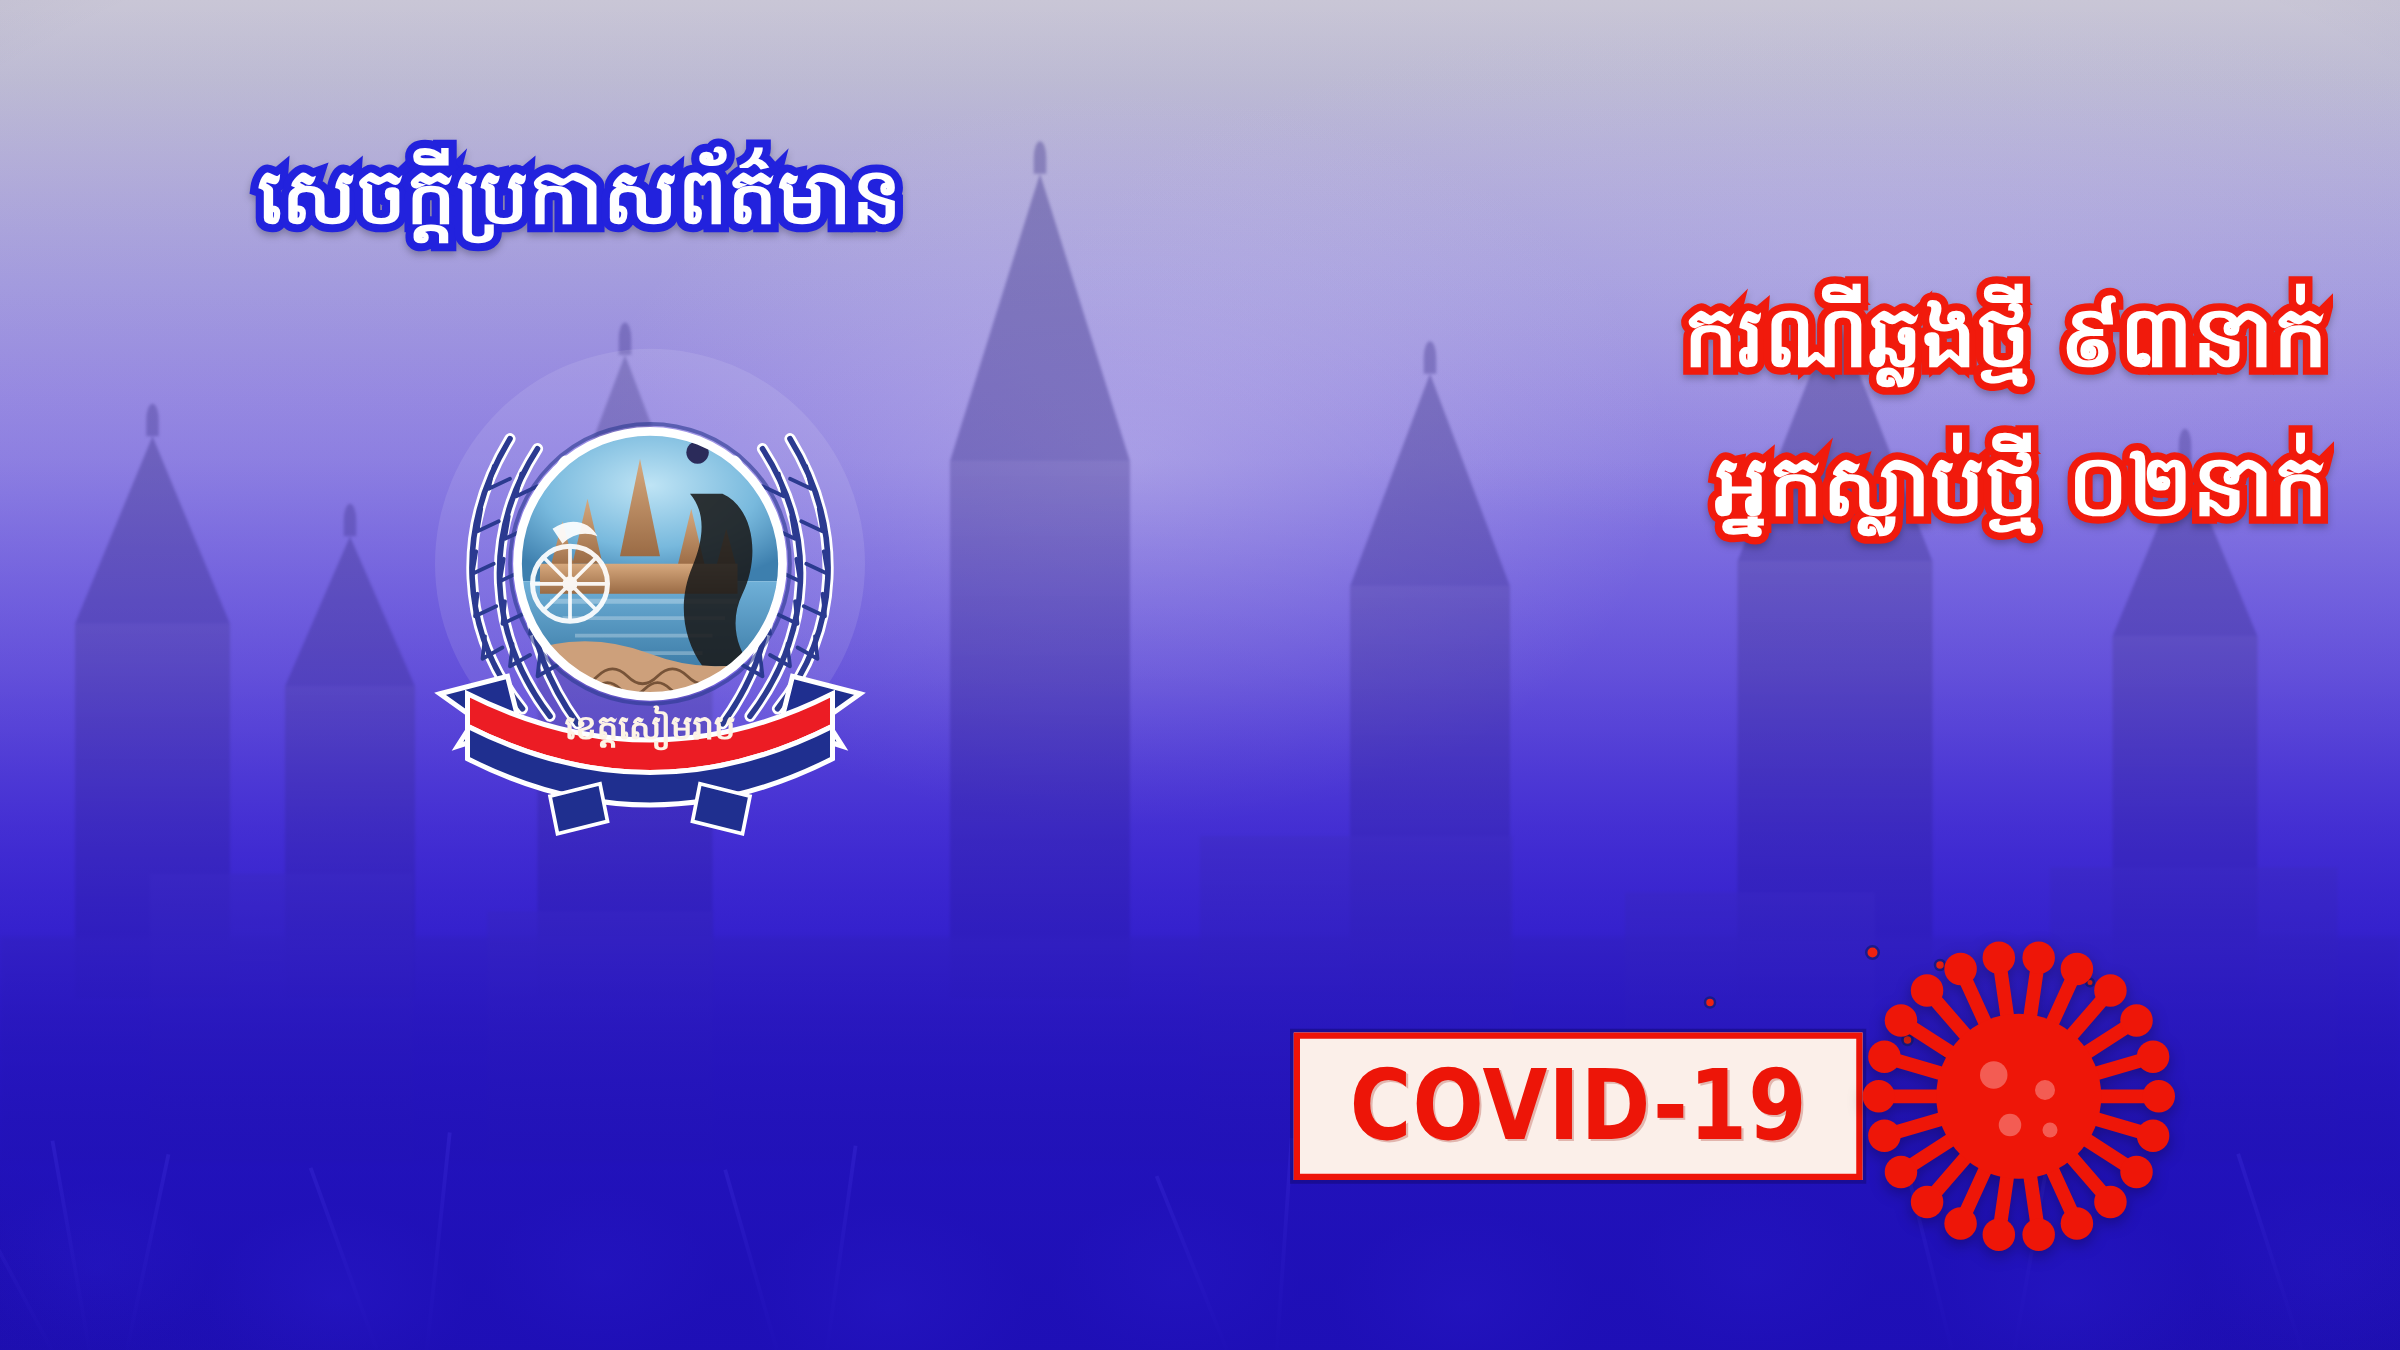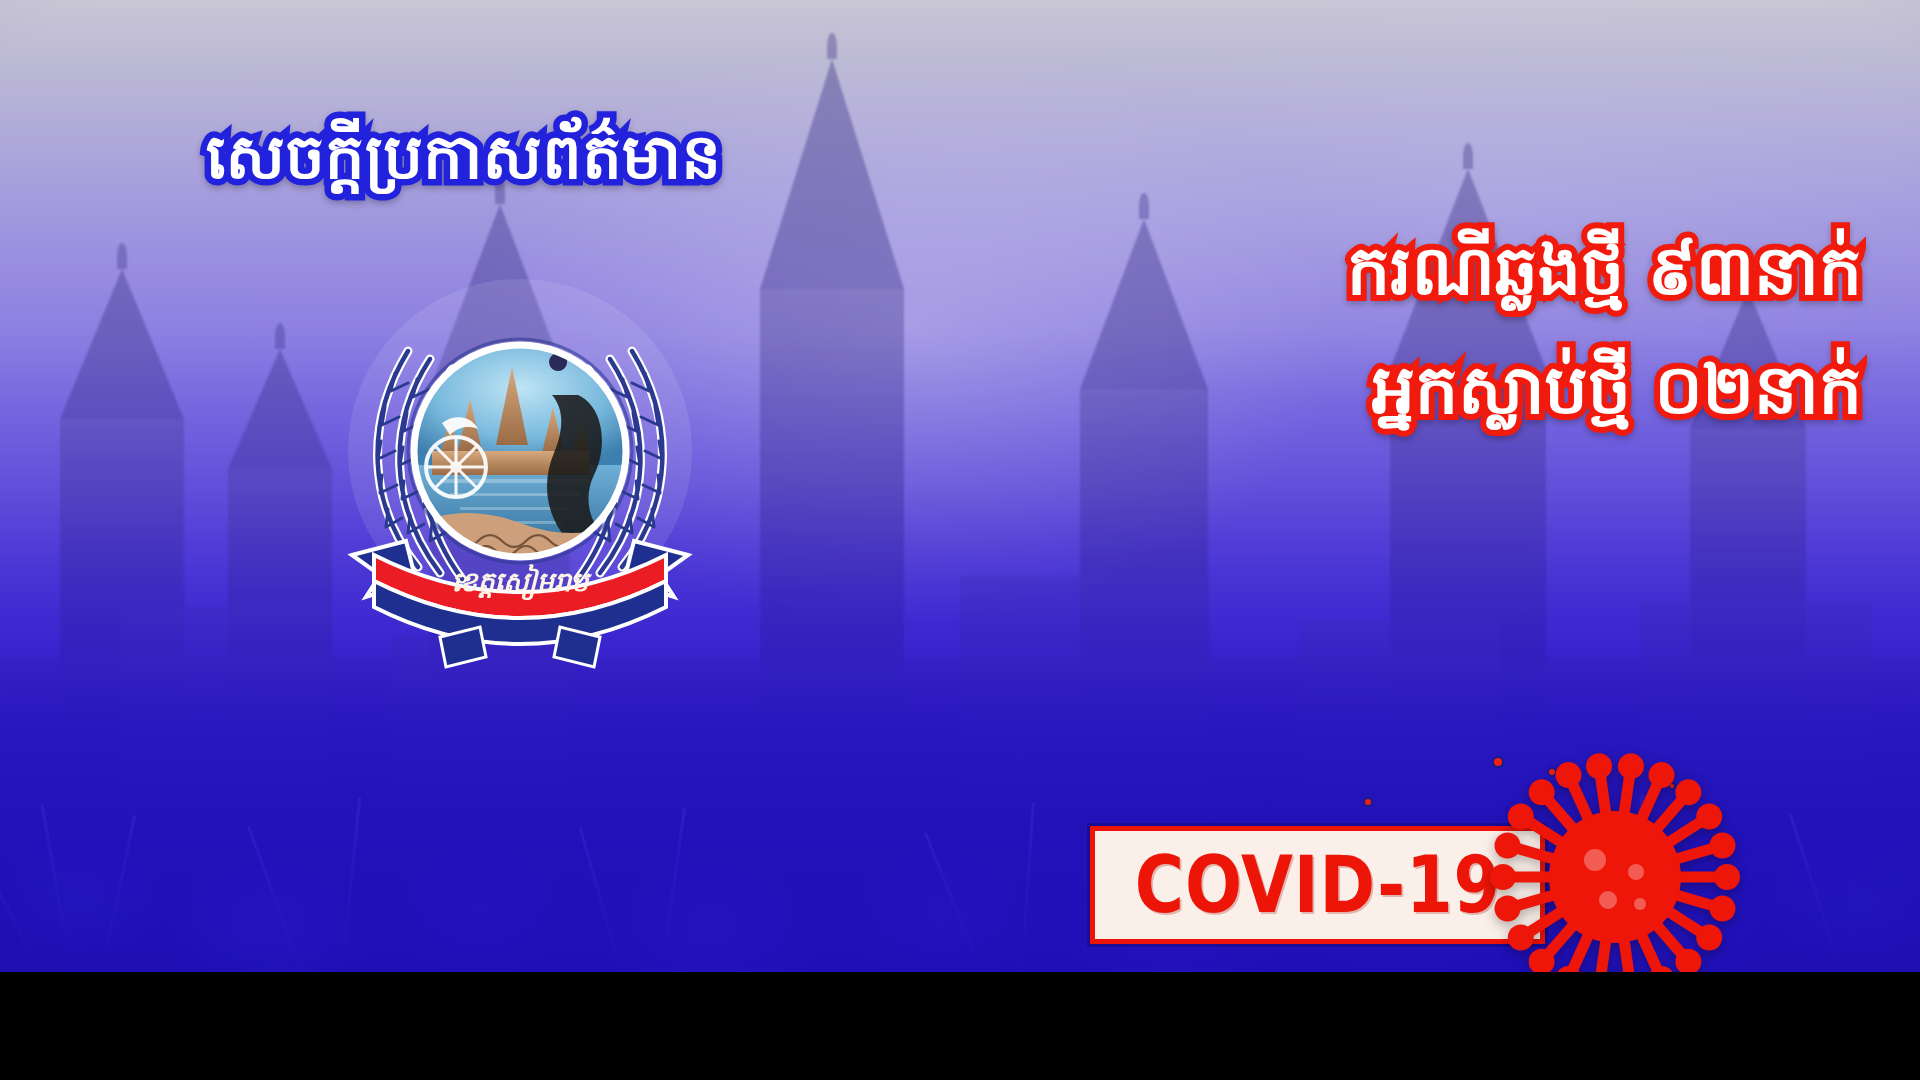--- a/index.html
+++ b/index.html
@@ -1,21 +1,21 @@
 <!DOCTYPE html>
 <html lang="km"><head>
 <meta charset="utf-8">
 <title>COVID-19 Announcement Banner</title>
 <style>
   html,body{margin:0;padding:0;background:#000;}
   *{box-sizing:border-box;}
 
   #poster{
     position:relative;
-    width:1920px;height:972px;
+    width:1920px;height:1080px;
     overflow:hidden;
     font-family:"DejaVu Sans","Liberation Sans",sans-serif;
     background:#3a2f8f;
   }
 
   
   .bg-layer{position:absolute;inset:0;}
 
   
   .bg-sky{
@@ -150,42 +150,42 @@
 
   
   #headline{
     position:absolute;left:206px;top:118px;
     font-size:62px;
     letter-spacing:.5px;
   }
 
   #emblem-wrap{
     position:absolute;left:290px;top:255px;
-    width:460px;height:440px;font-style:italic;
+    width:460px;height:440px;
   }
 
   #stats{
     position:absolute;right:58px;top:228px;
     width:760px;
     text-align:right;
   }
   .stat-line{
     font-size:68px;
     margin-bottom:34px;
     display:block;
   }
   .stat-line:last-child{margin-bottom:16px;}
 
   #date-line{
     position:absolute;left:210px;top:862px;
     font-size:52px;
   }
 
   #badge{
-    position:absolute;left:1090px;top:826px;
+    position:absolute;left:1035px;top:826px;
     width:455px;height:118px;
     background:#fbefe9;
     border:5px solid #ee1408;
     box-shadow:0 0 0 3px rgba(20,10,120,.55);
     display:flex;align-items:center;justify-content:center;
     z-index:6;
   }
   #badge-text{
     font-family:"DejaVu Sans","Liberation Sans",sans-serif;
     font-weight:700;

